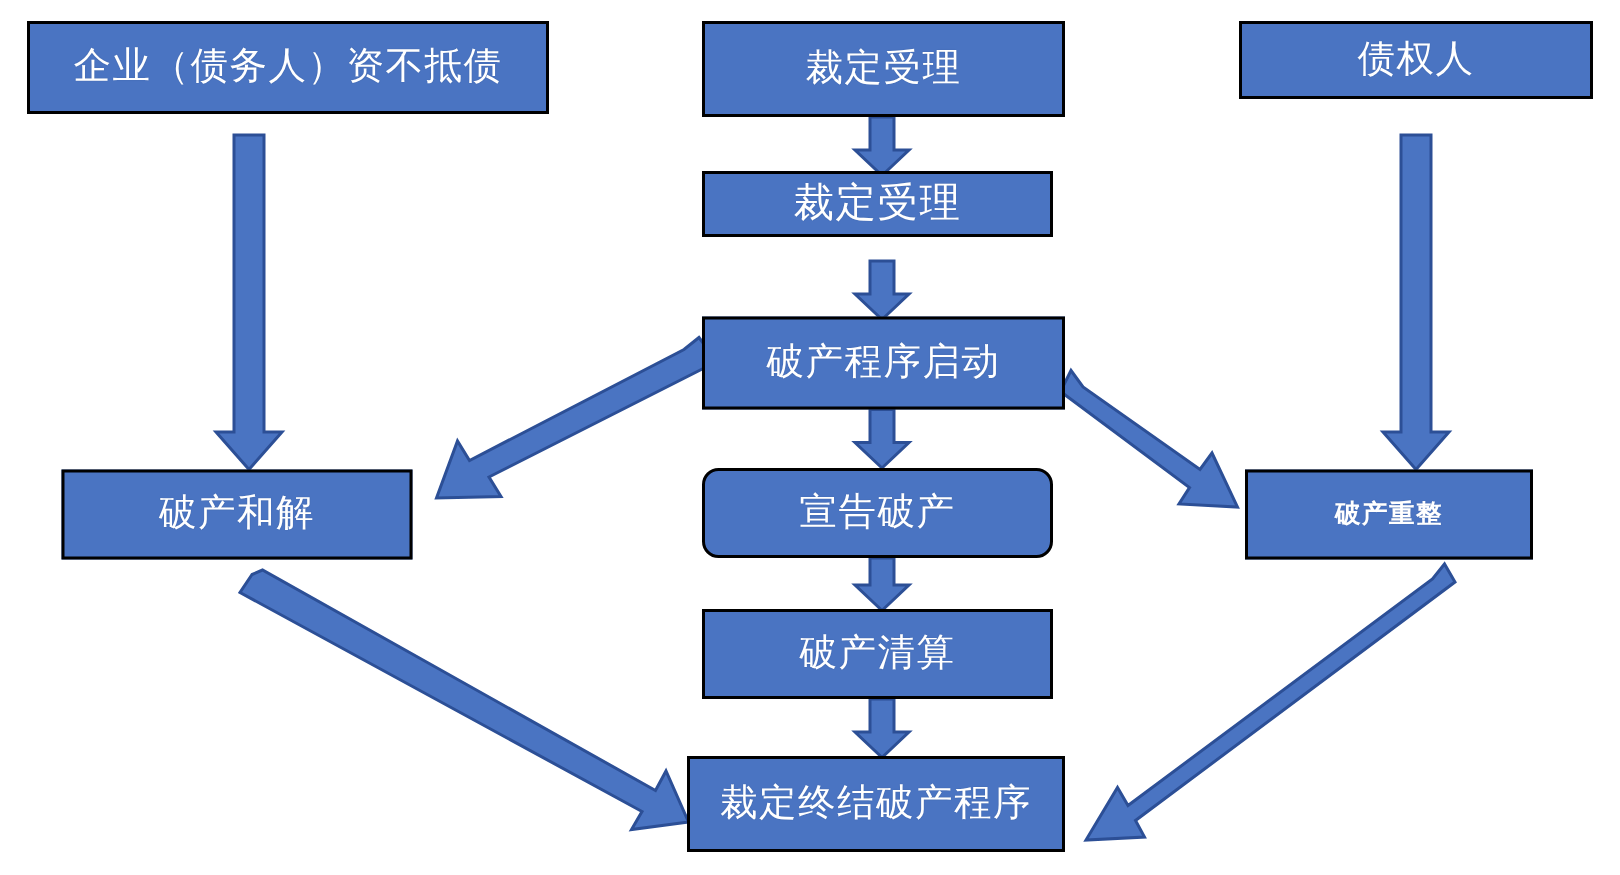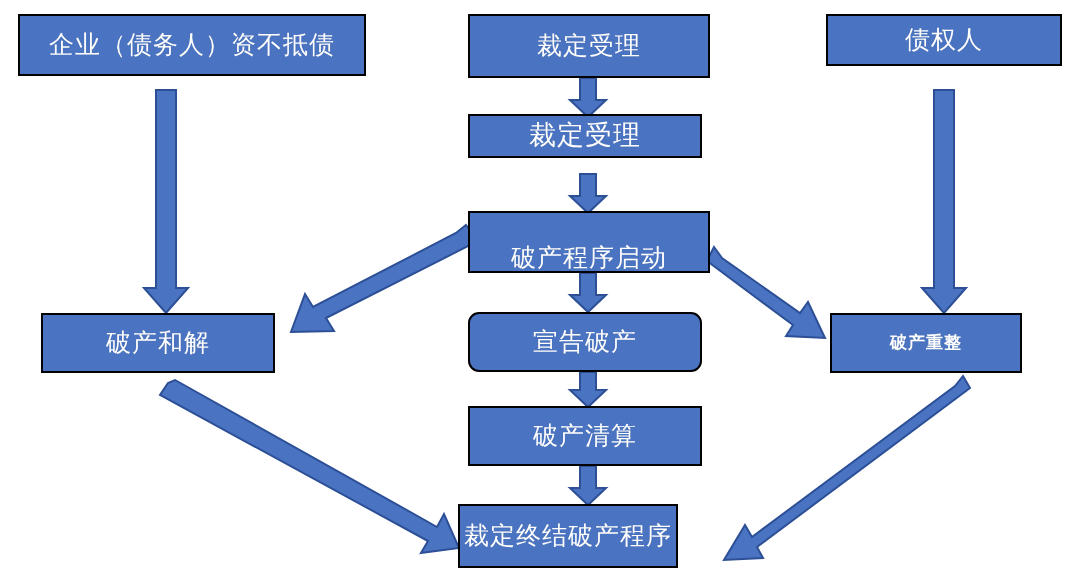--- a/index.html
+++ b/index.html
@@ -112,37 +112,37 @@
   </div>
 
   <div class="node" style="left:826px;top:14px;width:236px;height:52px;font-size:25px;">
     <span class="node-label">债权人</span>
   </div>
 
   <div class="node" style="left:468px;top:114px;width:234px;height:44px;font-size:27px;">
     <span class="node-label">裁定受理</span>
   </div>
 
-  <div class="node" style="left:468px;top:211px;width:242px;height:62px;font-size:25px;align-items:flex-end;">
+  <div class="node" style="left:468px;top:211px;width:242px;height:62px;font-size:25px;">
     <span class="node-label">破产程序启动</span>
   </div>
 
   <div class="node" style="left:41px;top:313px;width:234px;height:60px;font-size:25px;">
     <span class="node-label">破产和解</span>
   </div>
 
   <div class="node" style="left:468px;top:312px;width:234px;height:60px;font-size:25px;border-radius:11px;">
     <span class="node-label">宣告破产</span>
   </div>
 
   <div class="node" style="left:830px;top:313px;width:192px;height:60px;font-size:17px;font-weight:bold;">
     <span class="node-label">破产重整</span>
   </div>
 
   <div class="node" style="left:468px;top:406px;width:234px;height:60px;font-size:25px;">
     <span class="node-label">破产清算</span>
   </div>
 
-  <div class="node" style="left:458px;top:504px;width:220px;height:64px;font-size:25px;">
+  <div class="node" style="left:458px;top:504px;width:252px;height:64px;font-size:25px;">
     <span class="node-label">裁定终结破产程序</span>
   </div>
 
 </div>
 
 </body></html>

